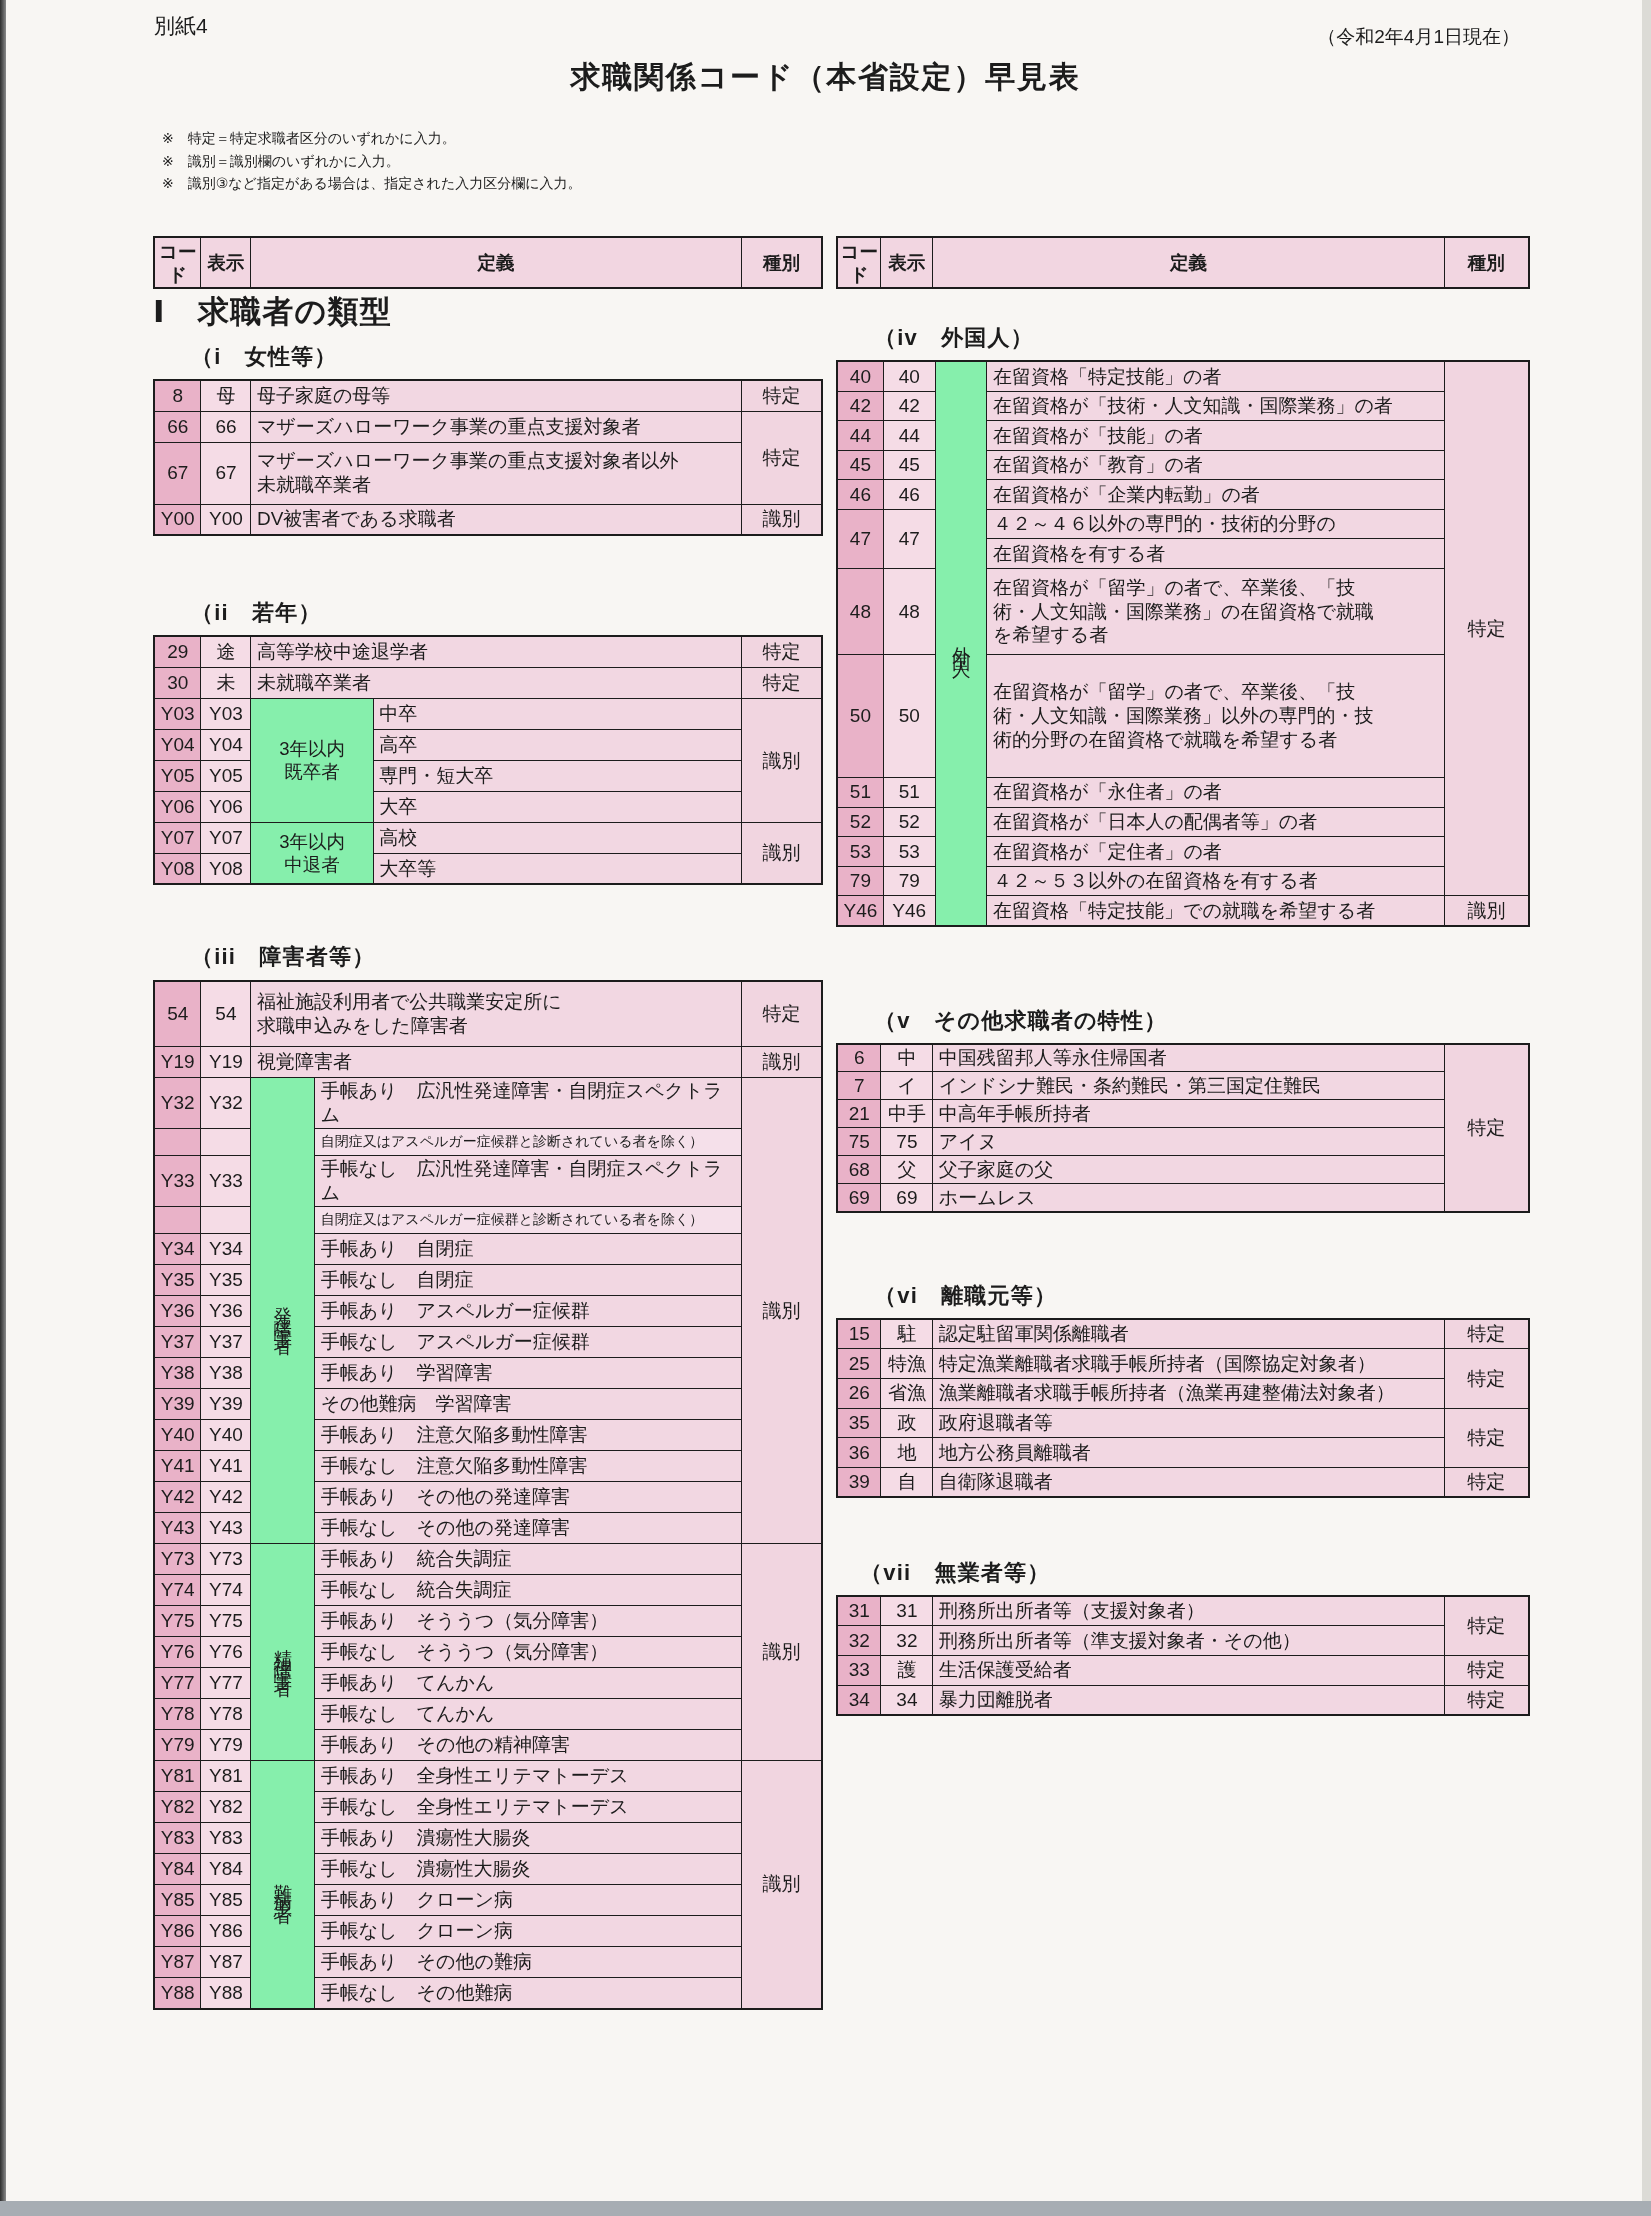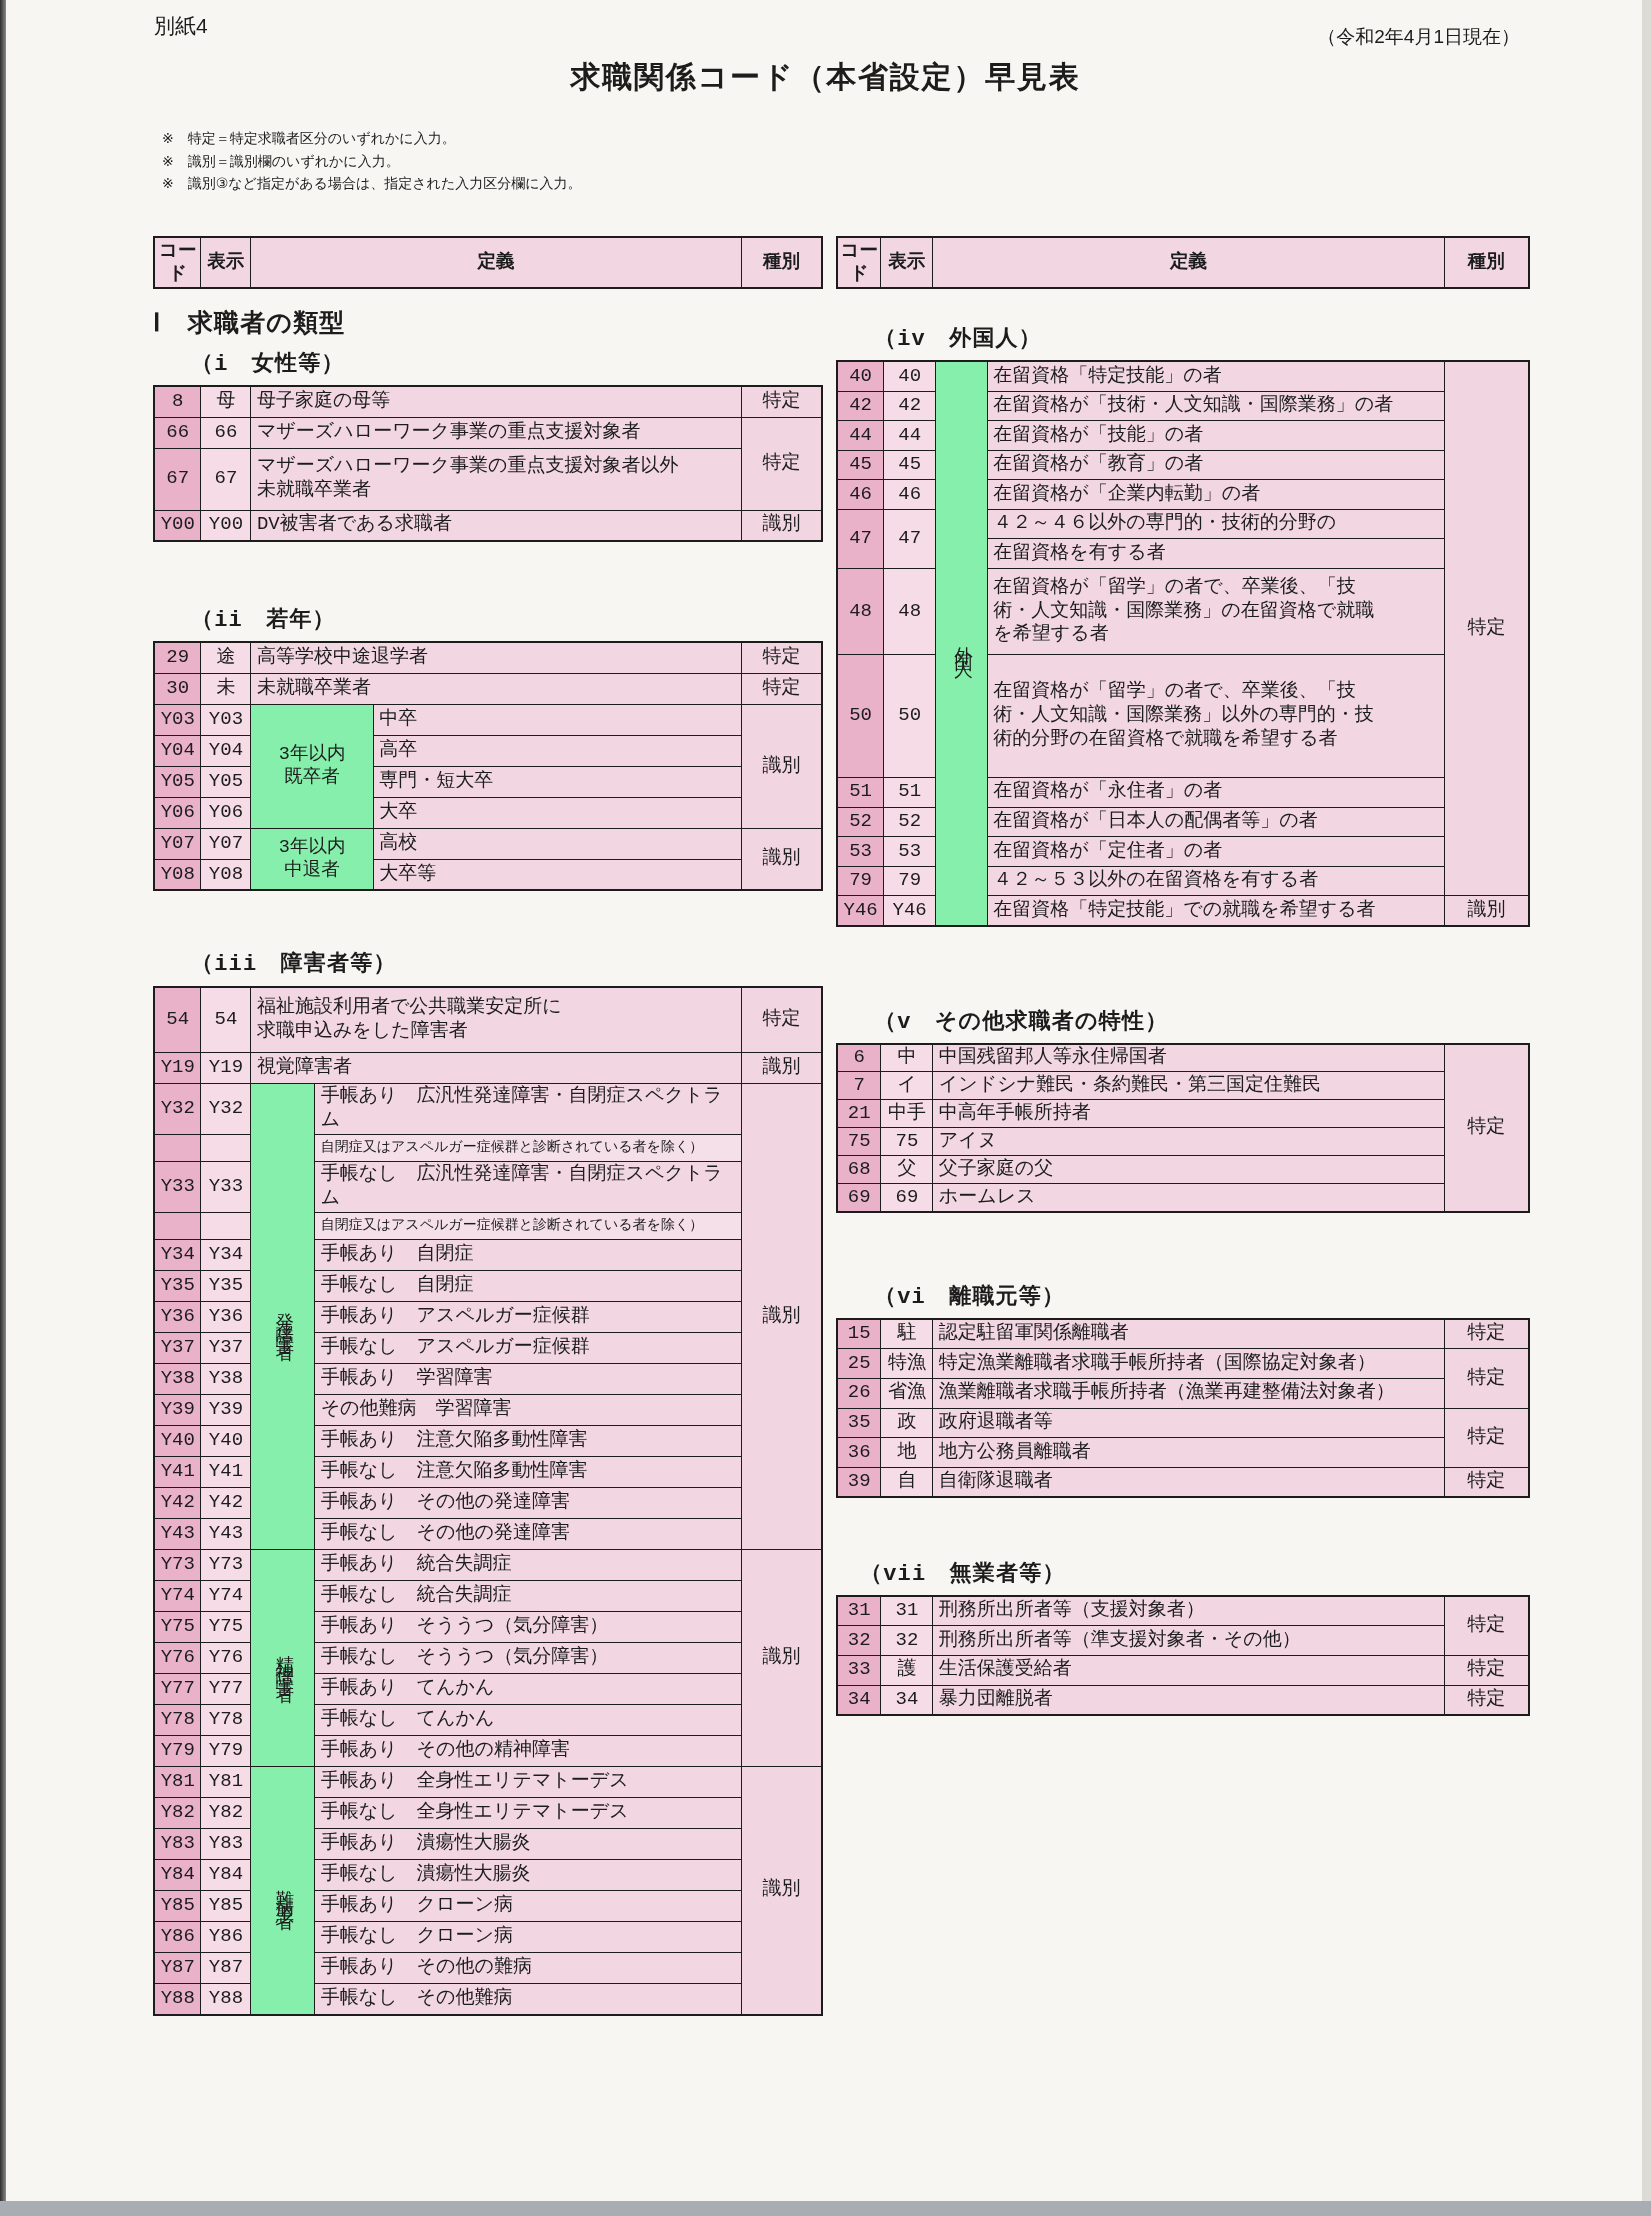--- a/index.html
+++ b/index.html
@@ -11,24 +11,24 @@
   }
   .scan-left{position:absolute;left:0;top:0;width:6.2px;height:100%;
     background:linear-gradient(to right,#2e2e2e,#8a8a8a);}
   .scan-right{position:absolute;right:0;top:0;width:8.6px;height:100%;background:#dcdbd6;}
   .scan-bottom{position:absolute;left:0;bottom:0;width:100%;height:14.8px;background:#a7adb3;}
   .corner-label{position:absolute;left:154px;top:12.3px;font-size:21px;}
   .date-note{position:absolute;right:131px;top:24px;font-size:19px;}
   .page-title{position:absolute;left:0;right:0;top:57px;text-align:center;
     font-size:30px;font-weight:bold;letter-spacing:1.8px;}
   .notes{position:absolute;left:162px;top:127px;font-size:14px;line-height:1.62;}
-  .col{position:absolute;top:229px;font-family:Liberation Mono, monospace;}
+  .col{position:absolute;top:229px;}
   .col-left{left:153px;width:670px;}
   .col-right{left:836px;width:694px;}
-  .sec1{font-size:25px;font-weight:bold;margin-top:17px;letter-spacing:1.2px;}
+  .sec1{font-size:31px;font-weight:bold;margin-top:2px;letter-spacing:1.2px;}
   .sub{font-size:22px;font-weight:bold;margin-top:8.6px;margin-left:38px;letter-spacing:1.2px;}
   .gap1{margin-top:62px;}
   .gap2{margin-top:57px;}
   .gap4{margin-top:34px;}
   .gap5{margin-top:79px;}
   .gap6{margin-top:68px;}
   .gap7{margin-top:60px;margin-left:24px;}
   .tbl{margin-top:7.4px;}
   .tbl table{border-collapse:collapse;table-layout:fixed;border:2.5px solid #1c1c1c;}
   .tbl td,.tbl th{border:1.5px solid #1c1c1c;padding:1.2px 5.5px;font-size:19px;

